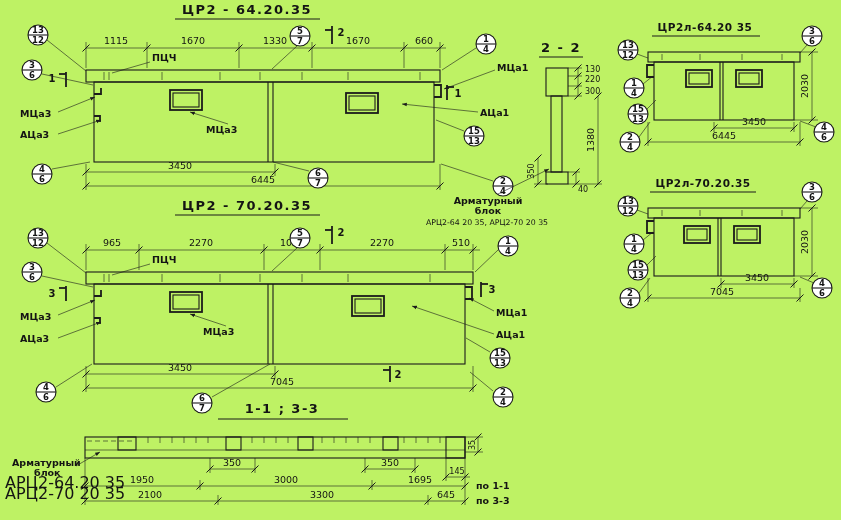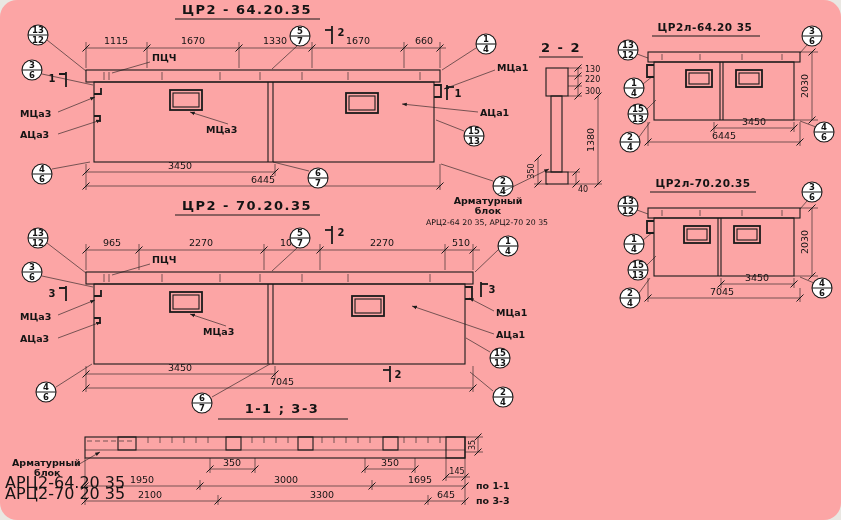--- a/index.html
+++ b/index.html
@@ -1,16 +1,16 @@
 <!DOCTYPE html>
 <html><head>
 <meta charset="utf-8">
 <style>
   html,body{margin:0;padding:0;background:#e9e7e2;}
-  .sheet{width:841px;height:520px;background:#fca5a5;position:relative;overflow:hidden;border-radius:17px;}
+  .sheet{width:841px;height:520px;background:#bef264;position:relative;overflow:hidden;}
   svg{display:block}
   .ln{stroke:#1b1b1b;stroke-width:1.1;fill:none}
   .thin{stroke:#1b1b1b;stroke-width:0.6;fill:none}
   .thk{stroke:#1b1b1b;stroke-width:1.8;fill:none}
   .dash{stroke-dasharray:5 3}
   text{font-family:"DejaVu Sans",sans-serif;fill:#141414}
   .t-title{font-size:13px;letter-spacing:1.5px;text-anchor:middle;font-weight:bold}
   .t-title-sm{font-size:10.5px;letter-spacing:.5px;text-anchor:middle;font-weight:bold}
   .t-dim{font-size:9.5px;text-anchor:middle}
   .t-dim-s{font-size:8px;text-anchor:middle}

